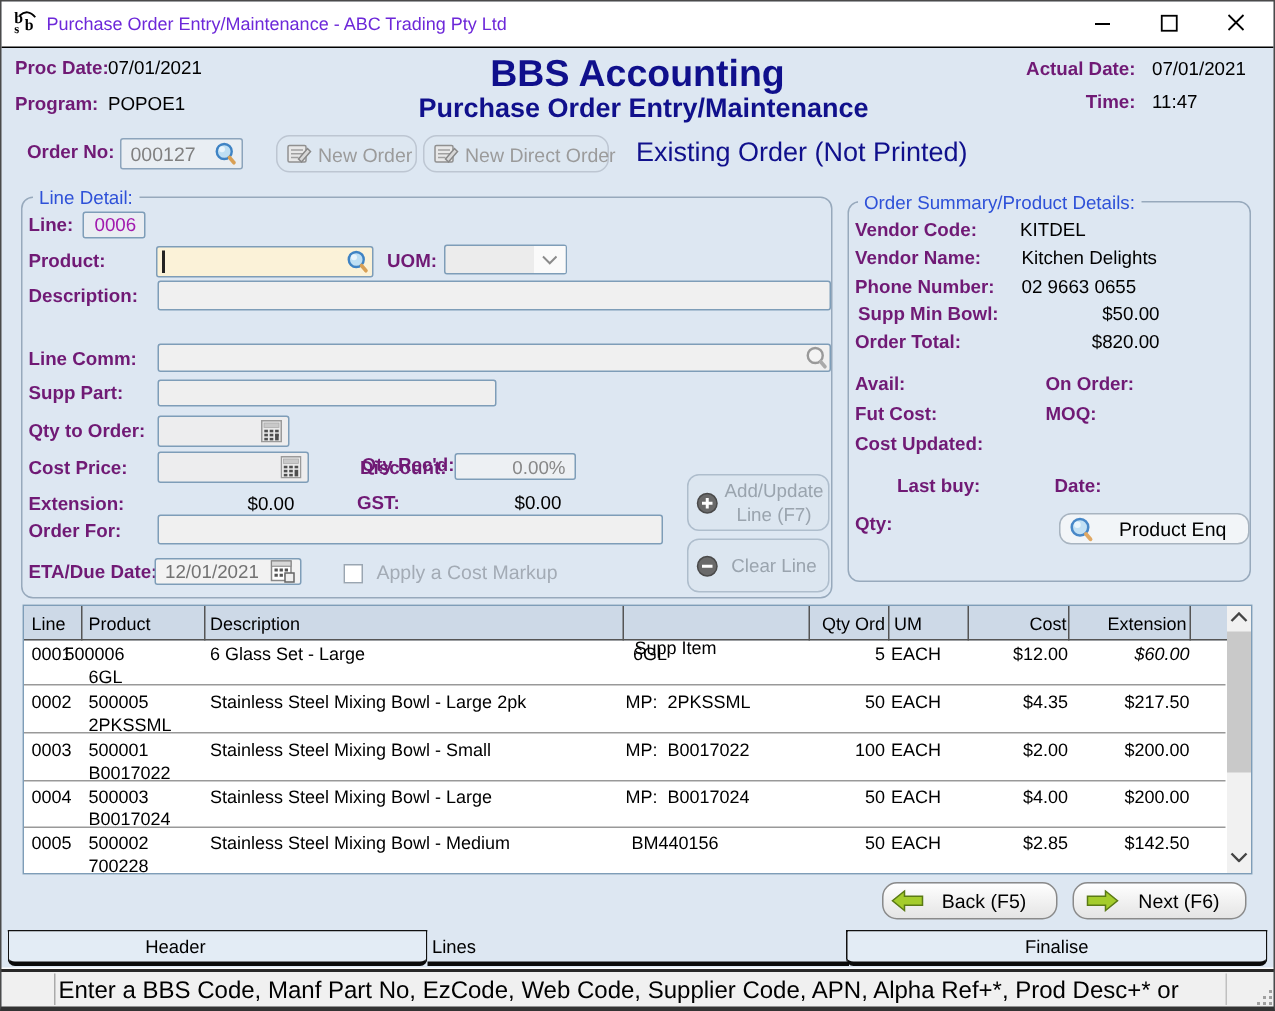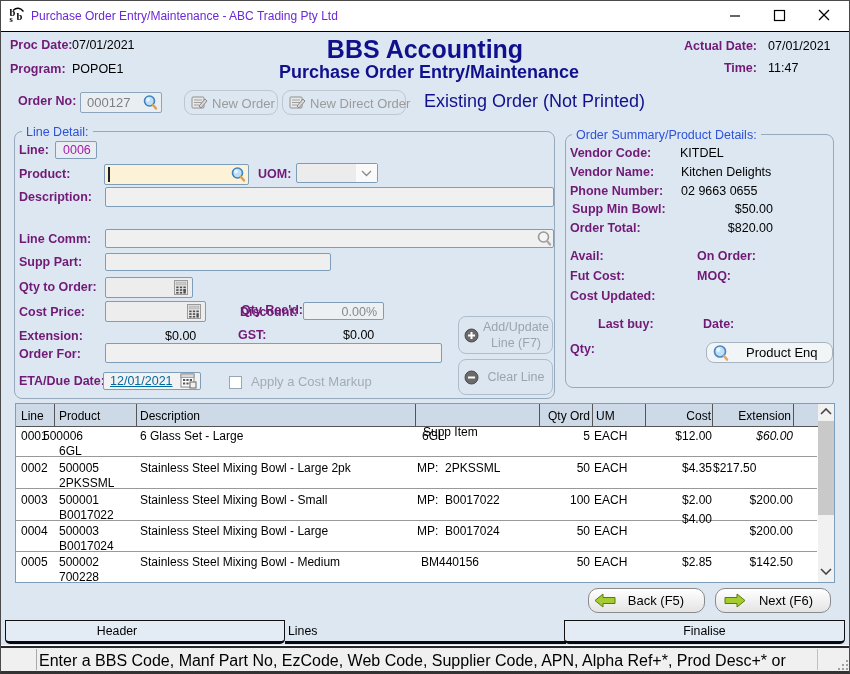--- a/index.html
+++ b/index.html
@@ -147,21 +147,21 @@
 <div class="lbl" style="left:19px;top:329px;">Extension:</div>
 <div class="val" style="left:165px;top:329px;">$0.00</div>
 <div class="lbl" style="left:238px;top:328px;">GST:</div>
 <div class="val" style="left:343px;top:328px;">$0.00</div>
 
 <div class="lbl" style="left:19px;top:347px;">Order For:</div>
 <div class="tb" style="left:105px;top:343px;width:337px;height:20px;background:#f0f0f0;"></div>
 
 <div class="lbl" style="left:19px;top:374px;">ETA/Due Date:</div>
 <div class="tb" style="left:103px;top:372px;width:98px;height:18px;background:#f2f2f2;"></div>
-<div class="abs" style="left:110px;top:374px;font-size:12.5px;color:#0369a1;text-decoration:underline;">12/01/2021</div>
+<div class="abs" style="left:110px;top:374px;font-size:12.5px;color:#737373;">12/01/2021</div>
 <svg class="abs" style="left:180px;top:373px;" width="17" height="16" viewBox="0 0 17 16">
   <rect x="1" y="1" width="13" height="13" fill="#fff" stroke="#888"></rect>
   <rect x="1" y="1" width="13" height="3.5" fill="#d8d8d8" stroke="#888" stroke-width="0.7"></rect>
   <g fill="#555">
       <rect x="3" y="6" width="2.2" height="2"></rect>
       <rect x="6.4" y="6" width="2.2" height="2"></rect>
       <rect x="9.8" y="6" width="2.2" height="2"></rect>
       <rect x="3" y="9.5" width="2.2" height="2"></rect>
       <rect x="6.4" y="9.5" width="2.2" height="2"></rect>
       <rect x="9.8" y="9.5" width="2.2" height="2"></rect>
@@ -248,38 +248,38 @@
 <div class="abs" style="left:632px;top:429px;width:80px;text-align:right;font-size:12px;">$12.00</div>
 <div class="abs" style="left:713px;top:429px;width:80px;text-align:right;font-size:12px;font-style:italic;">$60.00</div>
 <div class="abs" style="left:21px;top:461px;font-size:12px;">0002</div>
 <div class="abs" style="left:59px;top:461px;font-size:12px;">500005</div>
 <div class="abs" style="left:59px;top:476px;font-size:12px;">2PKSSML</div>
 <div class="abs" style="left:140px;top:461px;font-size:12px;">Stainless Steel Mixing Bowl - Large 2pk</div>
 <div class="abs" style="left:417px;top:461px;font-size:12px;">MP:&nbsp;&nbsp;2PKSSML</div>
 <div class="abs" style="left:510px;top:461px;width:80px;text-align:right;font-size:12px;">50</div>
 <div class="abs" style="left:594px;top:461px;font-size:12px;">EACH</div>
 <div class="abs" style="left:632px;top:461px;width:80px;text-align:right;font-size:12px;">$4.35</div>
-<div class="abs" style="left:713px;top:461px;width:80px;font-size:12px;">$217.50</div>
+<div class="abs" style="left:713px;top:461px;width:80px;text-align:right;font-size:12px;">$217.50</div>
 <div class="abs" style="left:21px;top:493px;font-size:12px;">0003</div>
 <div class="abs" style="left:59px;top:493px;font-size:12px;">500001</div>
 <div class="abs" style="left:59px;top:508px;font-size:12px;">B0017022</div>
 <div class="abs" style="left:140px;top:493px;font-size:12px;">Stainless Steel Mixing Bowl - Small</div>
 <div class="abs" style="left:417px;top:493px;font-size:12px;">MP:&nbsp;&nbsp;B0017022</div>
 <div class="abs" style="left:510px;top:493px;width:80px;text-align:right;font-size:12px;">100</div>
 <div class="abs" style="left:594px;top:493px;font-size:12px;">EACH</div>
 <div class="abs" style="left:632px;top:493px;width:80px;text-align:right;font-size:12px;">$2.00</div>
 <div class="abs" style="left:713px;top:493px;width:80px;text-align:right;font-size:12px;">$200.00</div>
 <div class="abs" style="left:21px;top:524px;font-size:12px;">0004</div>
 <div class="abs" style="left:59px;top:524px;font-size:12px;">500003</div>
 <div class="abs" style="left:59px;top:539px;font-size:12px;">B0017024</div>
 <div class="abs" style="left:140px;top:524px;font-size:12px;">Stainless Steel Mixing Bowl - Large</div>
 <div class="abs" style="left:417px;top:524px;font-size:12px;">MP:&nbsp;&nbsp;B0017024</div>
 <div class="abs" style="left:510px;top:524px;width:80px;text-align:right;font-size:12px;">50</div>
 <div class="abs" style="left:594px;top:524px;font-size:12px;">EACH</div>
-<div class="abs" style="left:632px;top:512px;width:80px;text-align:right;font-size:12px;">$4.00</div>
+<div class="abs" style="left:632px;top:524px;width:80px;text-align:right;font-size:12px;">$4.00</div>
 <div class="abs" style="left:713px;top:524px;width:80px;text-align:right;font-size:12px;">$200.00</div>
 <div class="abs" style="left:21px;top:555px;font-size:12px;">0005</div>
 <div class="abs" style="left:59px;top:555px;font-size:12px;">500002</div>
 <div class="abs" style="left:59px;top:570px;font-size:12px;">700228</div>
 <div class="abs" style="left:140px;top:555px;font-size:12px;">Stainless Steel Mixing Bowl - Medium</div>
 <div class="abs" style="left:421px;top:555px;font-size:12px;">BM440156</div>
 <div class="abs" style="left:510px;top:555px;width:80px;text-align:right;font-size:12px;">50</div>
 <div class="abs" style="left:594px;top:555px;font-size:12px;">EACH</div>
 <div class="abs" style="left:632px;top:555px;width:80px;text-align:right;font-size:12px;">$2.85</div>
 <div class="abs" style="left:713px;top:555px;width:80px;text-align:right;font-size:12px;">$142.50</div>

